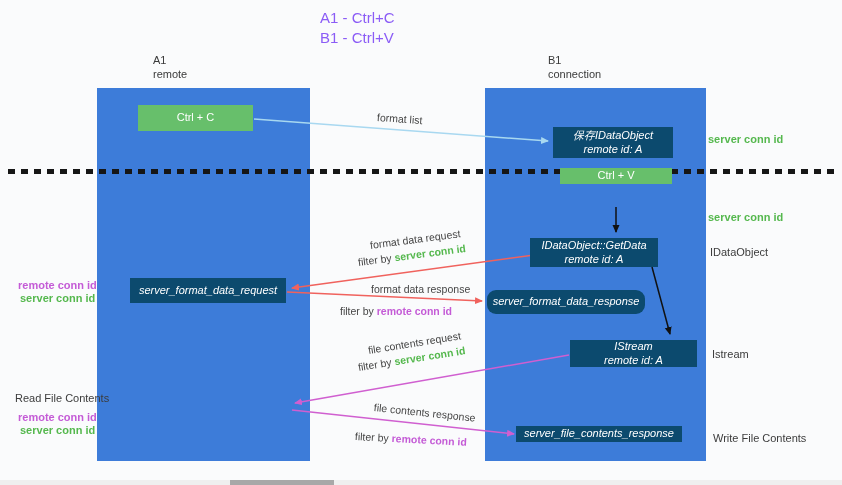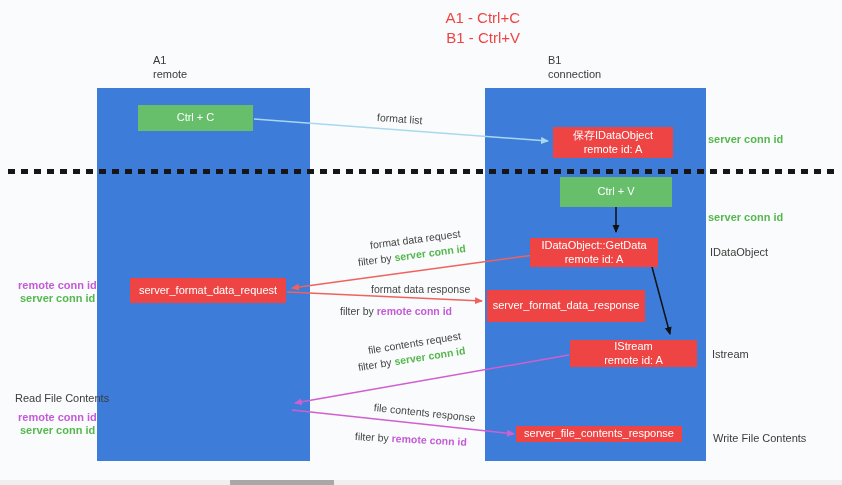--- a/index.html
+++ b/index.html
@@ -4,32 +4,32 @@
 <style>
   * { margin:0; padding:0; box-sizing:border-box; }
   html,body { background:#fafbfc; }
   body { font-family:"Liberation Sans", sans-serif; }
   .canvas { position:relative; width:842px; height:485px; background:#fafbfc; overflow:hidden; }
 
   .lane { position:absolute; background:#3d7cd9; }
   .lane-left  { left:97px;  top:88px; width:213px; height:373px; }
   .lane-right { left:485px; top:88px; width:221px; height:373px; }
 
-  .title { position:absolute; left:320px; top:8px; width:200px; text-align:right;
-           font-size:15px; color:#ef4444; line-height:1.35; }
+  .title { position:absolute; left:320px; top:8px; width:200px; text-align:left;
+           font-size:15px; color:#8b5cf6; line-height:1.35; }
   .lane-header { position:absolute; width:100px; font-size:11px;
                  color:#3a3a3a; line-height:1.3; }
 
   .dotted { position:absolute; left:8px; top:169px; width:827px; height:5px;
             background:repeating-linear-gradient(90deg,#161616 0 7px,transparent 7px 13px); }
 
   .box { position:absolute; display:flex; flex-direction:column; align-items:center;
          justify-content:center; color:#fff; font-size:11px; text-align:center;
          line-height:1.25; white-space:nowrap; }
-  .orange { background:#ef4444; }
+  .orange { background:#0c4a6e;font-style:italic; }
   .greenbox { background:#67bf6b; }
 
   .lbl { position:absolute; font-size:10.5px; color:#464646; white-space:nowrap;
          transform-origin:left center; }
   .side { position:absolute; font-size:11px; white-space:nowrap; color:#3c3c3c; }
   .green-text { color:#55b84e; font-weight:bold; }
   .magenta-text { color:#c45bd6; font-weight:bold; }
 
   svg.arrows { position:absolute; left:0; top:0; pointer-events:none; }
 
@@ -88,28 +88,28 @@
     <span>server_format_data_request</span>
   </div>
   <div class="box greenbox" style="left:138px; top:105px; width:115px; height:26px;">
     <span>Ctrl + C</span>
   </div>
 
   <div class="box orange" style="left:553px; top:127px; width:120px; height:31px;">
     <span>保存IDataObject</span>
     <span>remote id: A</span>
   </div>
-  <div class="box greenbox" style="left:560px; top:177px; width:112px; height:30px;">
+  <div class="box greenbox" style="left:560px; top:168px; width:112px; height:16px;">
     <span>Ctrl + V</span>
   </div>
   <div class="box orange" style="left:530px; top:238px; width:128px; height:29px;">
     <span>IDataObject::GetData</span>
     <span>remote id: A</span>
   </div>
-  <div class="box orange" style="left:487px; top:290px; width:158px; height:32px;">
+  <div class="box orange" style="left:487px; top:290px; width:158px; height:24px;border-radius:9px;">
     <span>server_format_data_response</span>
   </div>
   <div class="box orange" style="left:570px; top:340px; width:127px; height:27px;">
     <span>IStream</span>
     <span>remote id: A</span>
   </div>
   <div class="box orange" style="left:516px; top:426px; width:166px; height:16px;">
     <span>server_file_contents_response</span>
   </div>
 

